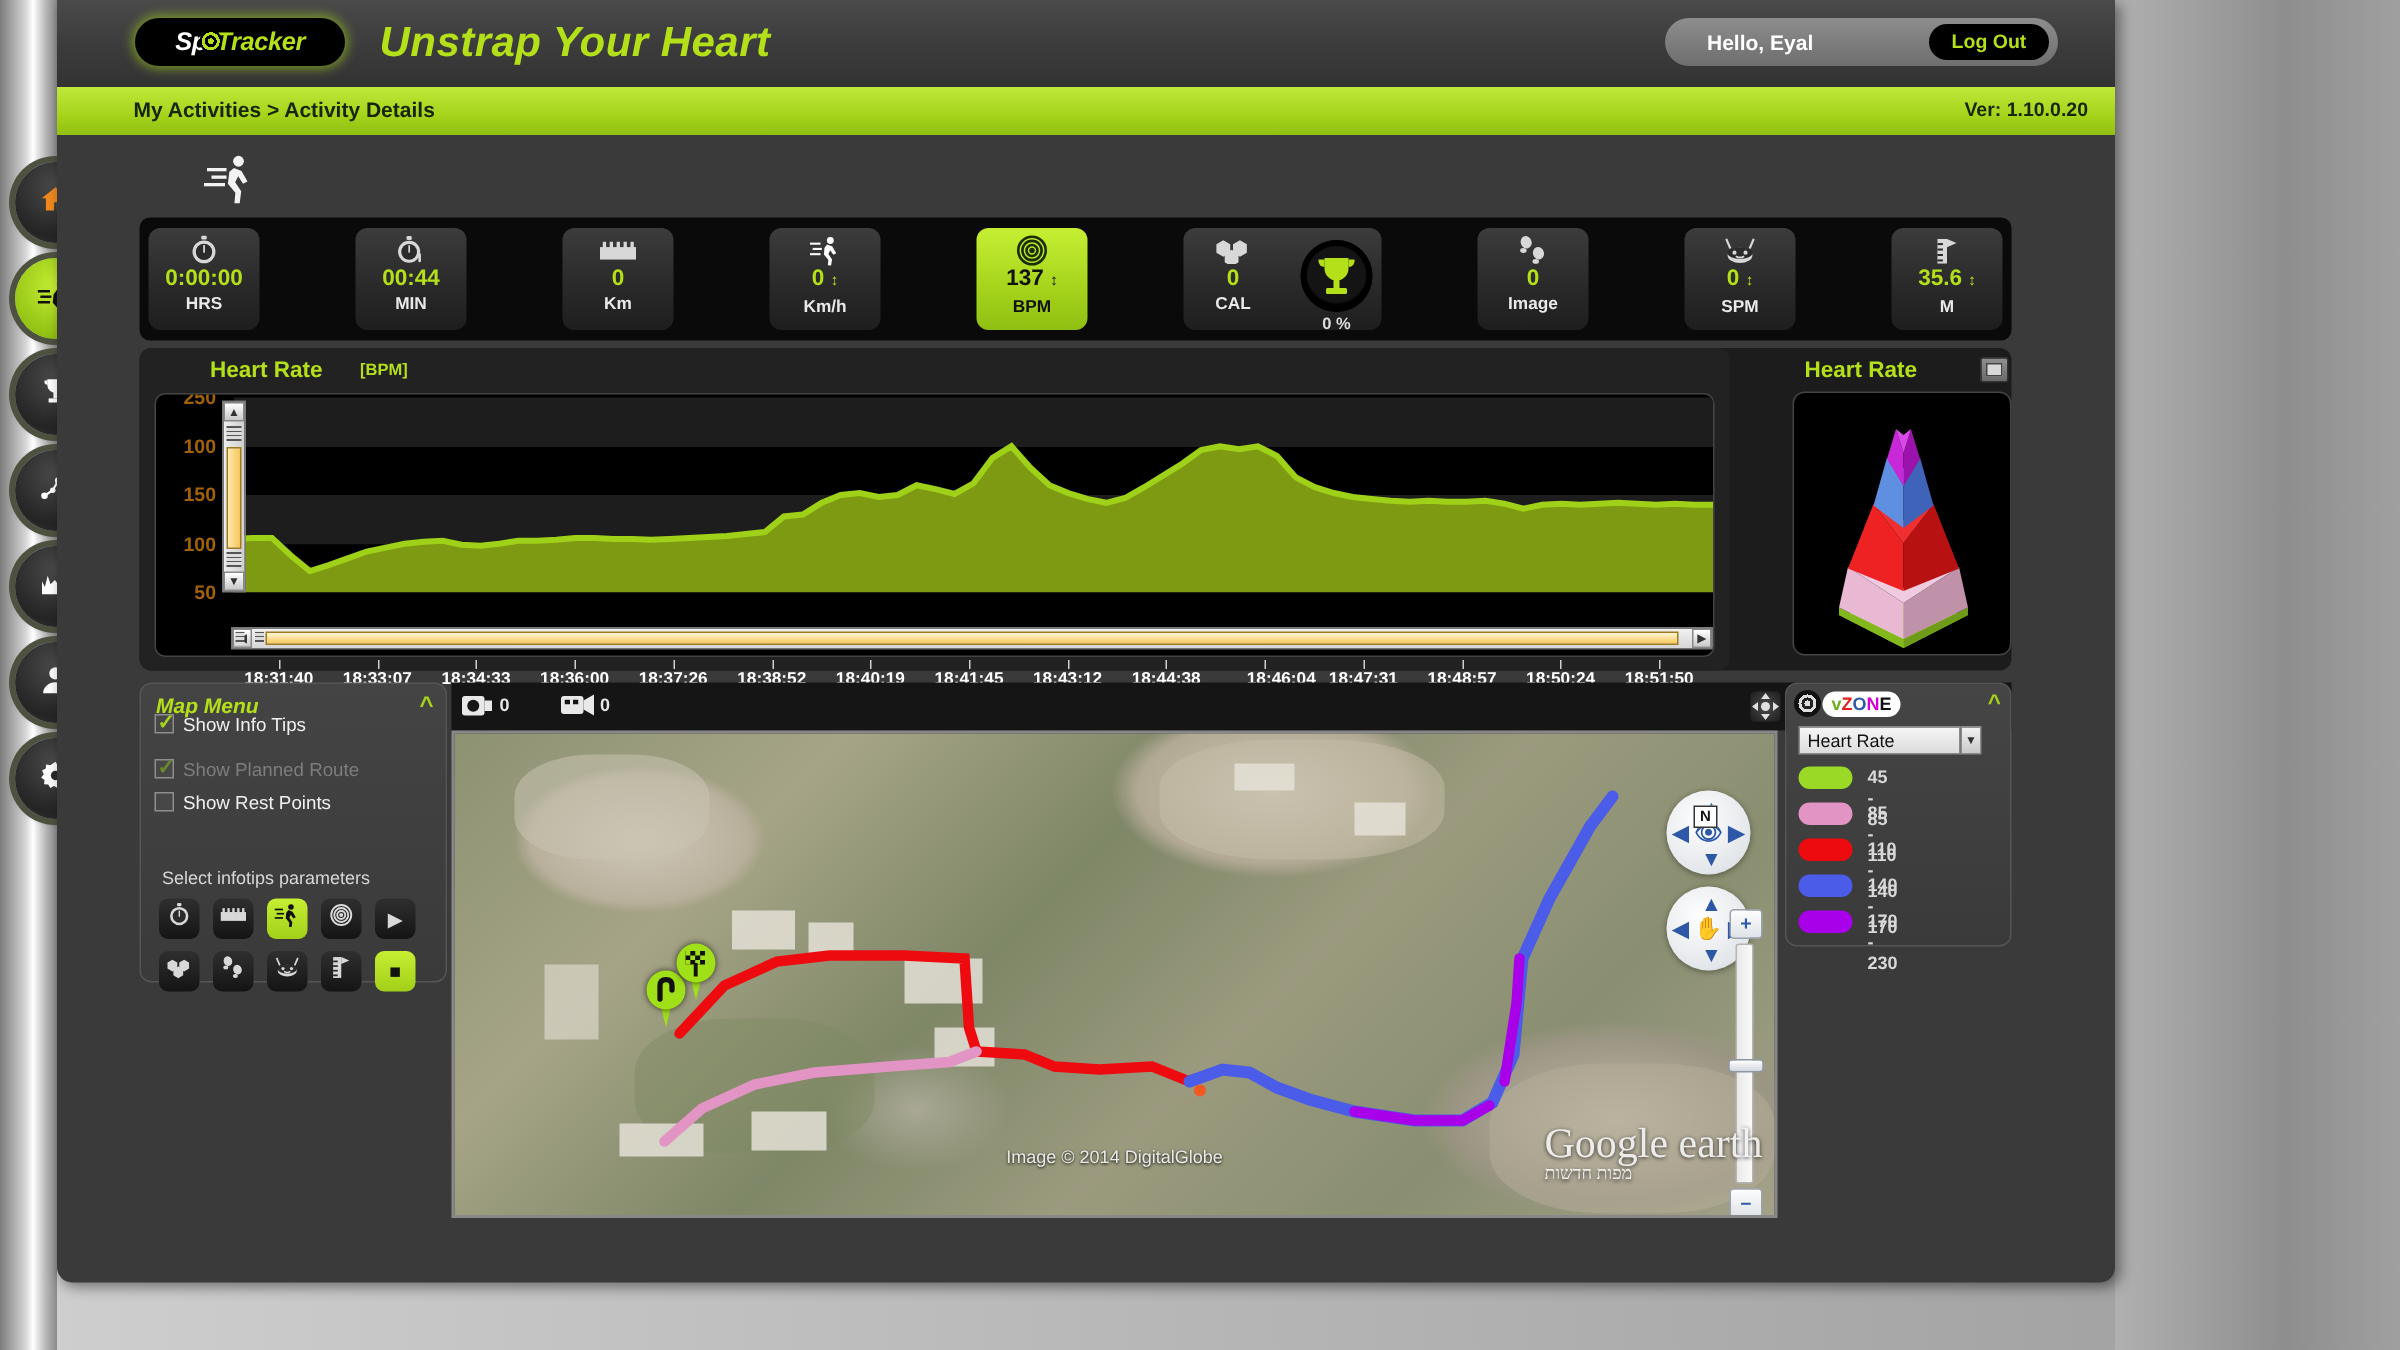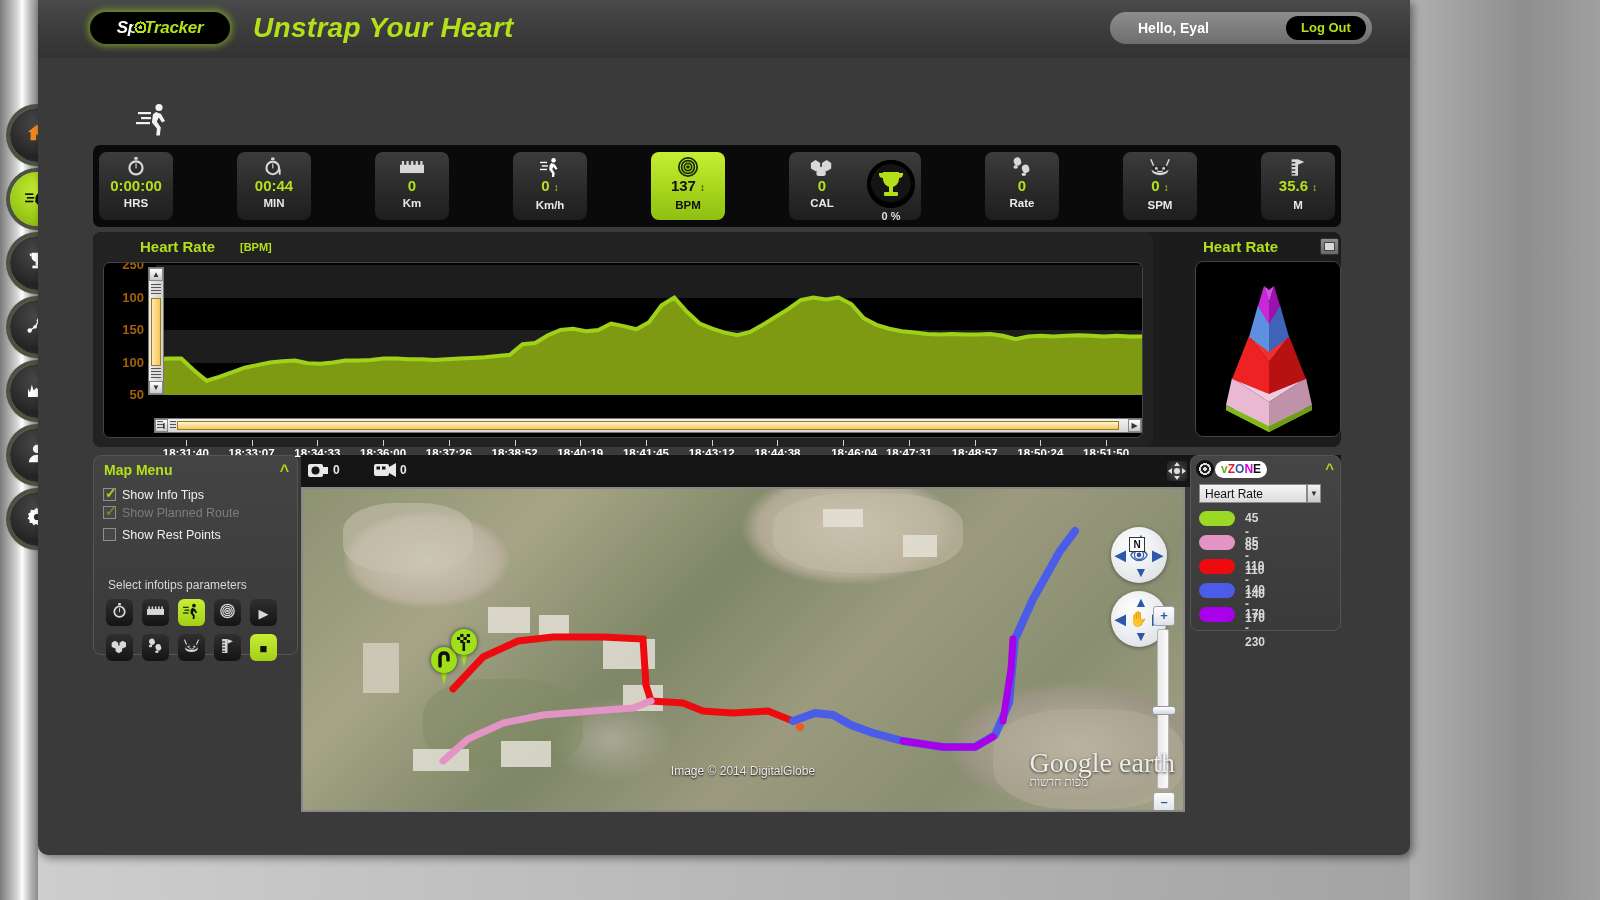--- a/index.html
+++ b/index.html
@@ -150,21 +150,21 @@
     background:#000; border-radius:8px; border:1px solid #444;
   }
   #minbtn { position:absolute; right:2px; top:6px; width:19px; height:17px;
     background:linear-gradient(to bottom,#8f8f8f,#6a6a6a); border:1px solid #333; border-radius:2px; cursor:pointer; }
   #minbtn i { display:block; margin:3px auto 0; width:11px; height:9px; background:#d8d8d8; border:1px solid #444; }
   
   #mapmenu {
     position:absolute; left:55px; top:455px; width:205px; height:200px;
     background:linear-gradient(to bottom,#444,#3a3a3a); border-radius:8px; border:1px solid #555;
   }
-  #mapmenu h3 { position:absolute; left:10px; top:6px; font-size:14px; font-weight:bold; color:#b4e01a; }
+  #mapmenu h3 { position:absolute; left:10px; top:6px; font-size:14px; font-weight:bold; color:#b4e01a;font-style:italic; }
   #mm-collapse { position:absolute; right:8px; top:6px; color:#a5d31b; font-size:16px; font-weight:bold; cursor:pointer; }
   .chkrow { position:absolute; left:9px; font-size:12.5px; color:#efefef; }
   .chkrow .box { display:inline-block; width:13px; height:13px; background:#474747;
     border:1px solid #8e8e8e; vertical-align:-2px; margin-right:6px; position:relative; }
   .chkrow .box.on::after { content:"\2713"; position:absolute; left:1px; top:-4px; font-size:14px; color:#a5d31b; font-weight:bold; }
   .chkrow.dim { color:#7d7d7d; }
   .chkrow.dim .box.on::after { color:#6b8a2a; }
   #infotip-lbl { position:absolute; left:14px; top:122px; font-size:12px; color:#d6d6d6; }
   #iconrow1, #iconrow2 { position:absolute; left:12px; display:flex; gap:9px; }
   #iconrow1 { top:143px; } #iconrow2 { top:178px; }
@@ -312,20 +312,24 @@
         <span>Sp</span><span class="lime">rTracker</span>
         <div id="logo-ring"></div>
       </div>
       <div id="tagline">Unstrap Your Heart</div>
       <div id="userbar">
         <div id="hello">Hello, Eyal</div>
         <div id="logout">Log Out</div>
       </div>
     </div>
 
+    <div id="crumbbar">
+      <div id="crumb">My Activities &gt; Activity Details</div>
+      <div id="ver">Ver: 1.10.0.20</div>
+    </div>
 
     <svg id="runicon" viewBox="0 0 36 34">
       <g fill="#f2f2f2">
         <circle cx="23" cy="5.5" r="3.6"></circle>
         <path d="M20 10 l5 2 4 7 -3 1.5 -3.2-5 -2 4 4 6 -1 8 -3.5 0 0.6-7 -5-6 1-8z"></path>
         <rect x="2" y="10" width="13" height="2.2"></rect>
         <rect x="5" y="15" width="10" height="2.2"></rect>
         <rect x="0" y="20" width="14" height="2.2"></rect>
       </g>
     </svg>
@@ -434,21 +438,21 @@
             <svg viewBox="0 0 24 22" width="22" height="20">
               <g fill="#d8d8d8">
                 <ellipse cx="7" cy="5" rx="4" ry="4.6" transform="rotate(-18 7 5)"></ellipse>
                 <ellipse cx="5" cy="11" rx="2.4" ry="1.8"></ellipse>
                 <ellipse cx="16" cy="13" rx="4" ry="4.6" transform="rotate(-18 16 13)"></ellipse>
                 <ellipse cx="14" cy="19" rx="2.4" ry="1.8"></ellipse>
               </g>
             </svg>
           </div>
           <div class="val">0</div>
-          <div class="unit">Rate</div>
+          <div class="unit">Image</div>
         </div>
         <div class="stat">
           <div class="ico">
             <svg viewBox="0 0 24 20" width="22" height="19">
               <g stroke="#d8d8d8" stroke-width="1.6" fill="none">
                 <path d="M5 8 L2 1"></path>
                 <path d="M19 8 L22 1"></path>
               </g>
               <ellipse cx="12" cy="13" rx="9" ry="5.5" fill="#d8d8d8"></ellipse>
               <ellipse cx="12" cy="11.4" rx="9" ry="4.2" fill="#2b2b2b"></ellipse>
@@ -580,21 +584,21 @@
             <polygon points="68,24 73,28 78,24 73,40" fill="#d84ae8"></polygon>
           </svg>
         </div>
       </div>
     </div>
 
     <div id="mapmenu">
       <h3>Map Menu</h3>
       <div id="mm-collapse">^</div>
       <div id="mm-checks">
-          <div class="chkrow" style="top: 32px;"><span class="box on"></span><span>Show Info Tips</span></div>
+          <div class="chkrow" style="top: 20px;"><span class="box on"></span><span>Show Info Tips</span></div>
           <div class="chkrow dim" style="top: 50px;"><span class="box on"></span><span>Show Planned Route</span></div>
           <div class="chkrow" style="top: 72px;"><span class="box"></span><span>Show Rest Points</span></div>
         </div>
       <div id="infotip-lbl">Select infotips parameters</div>
       <div id="iconrow1">
           <div class="pbtn">
             <span><svg viewBox="0 0 22 22" width="17" height="16">
                 <g fill="#d8d8d8">
                   <rect x="9" y="0" width="4" height="3" rx="1"></rect>
                   <circle cx="11" cy="12" r="8.4"></circle>

